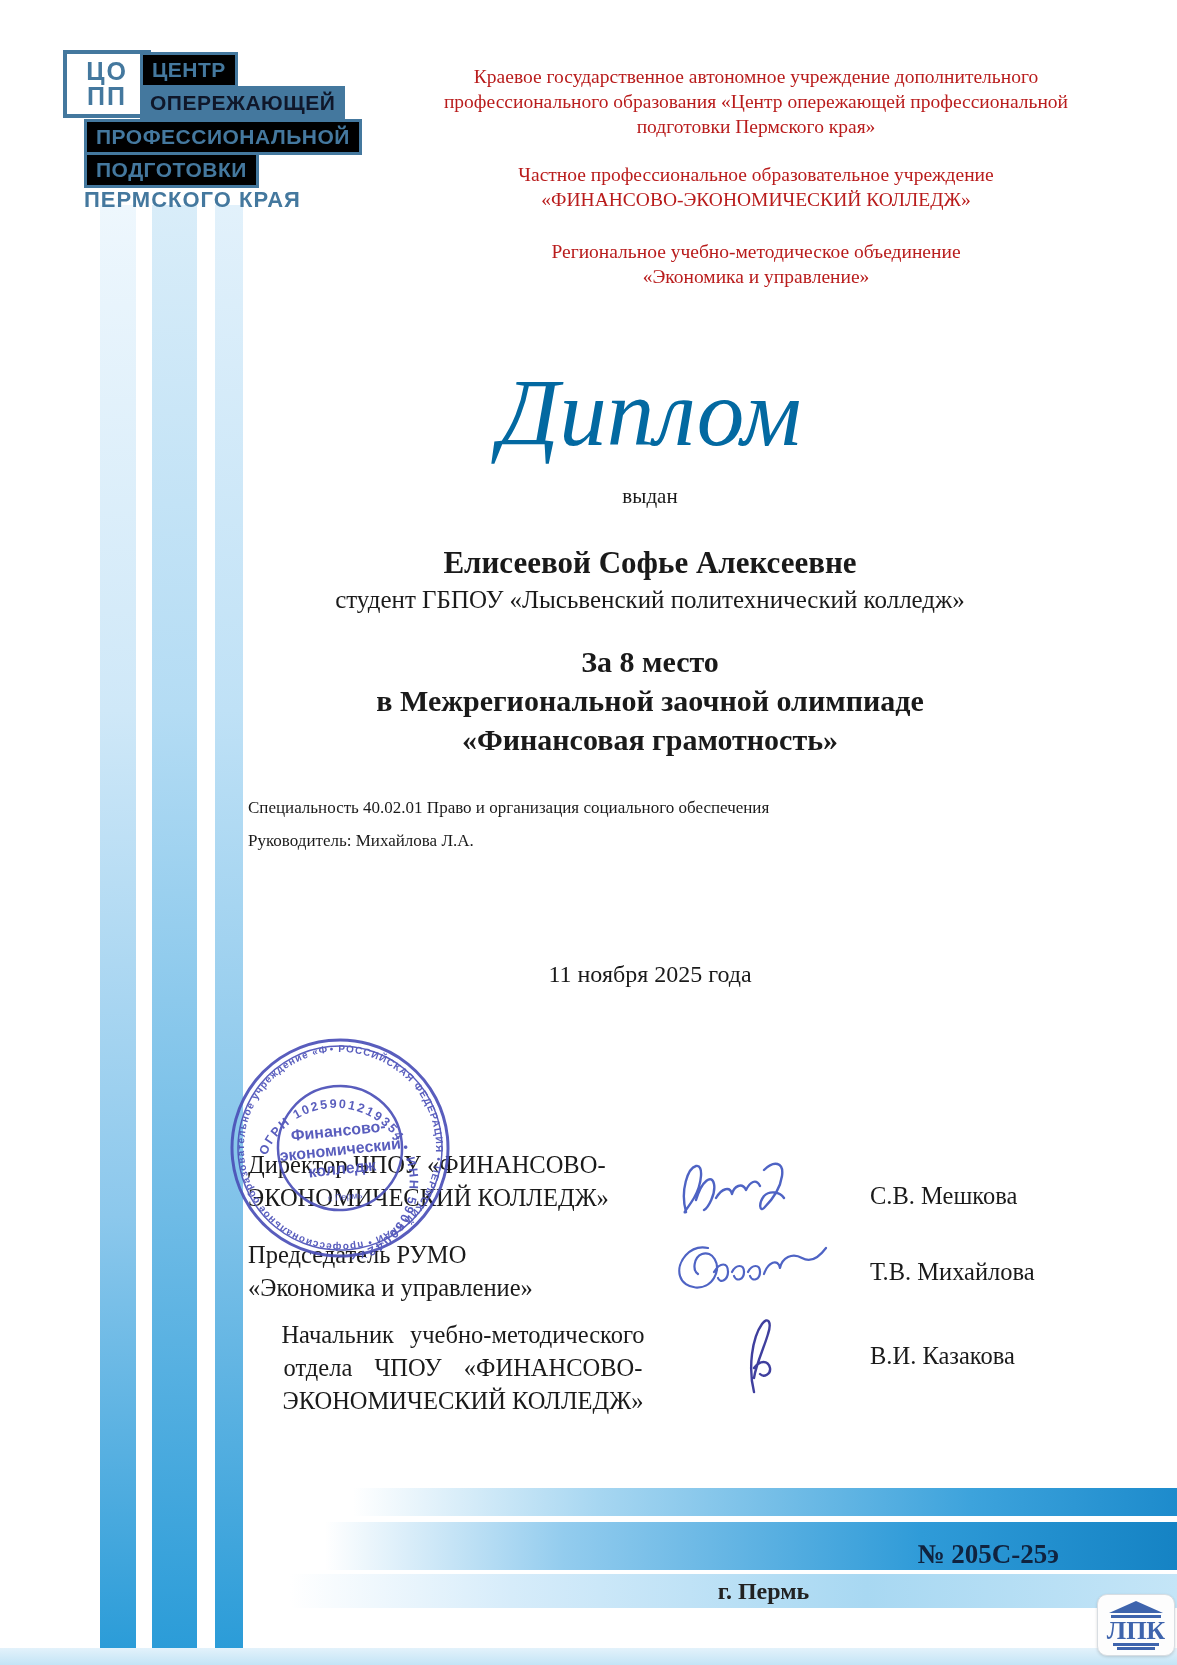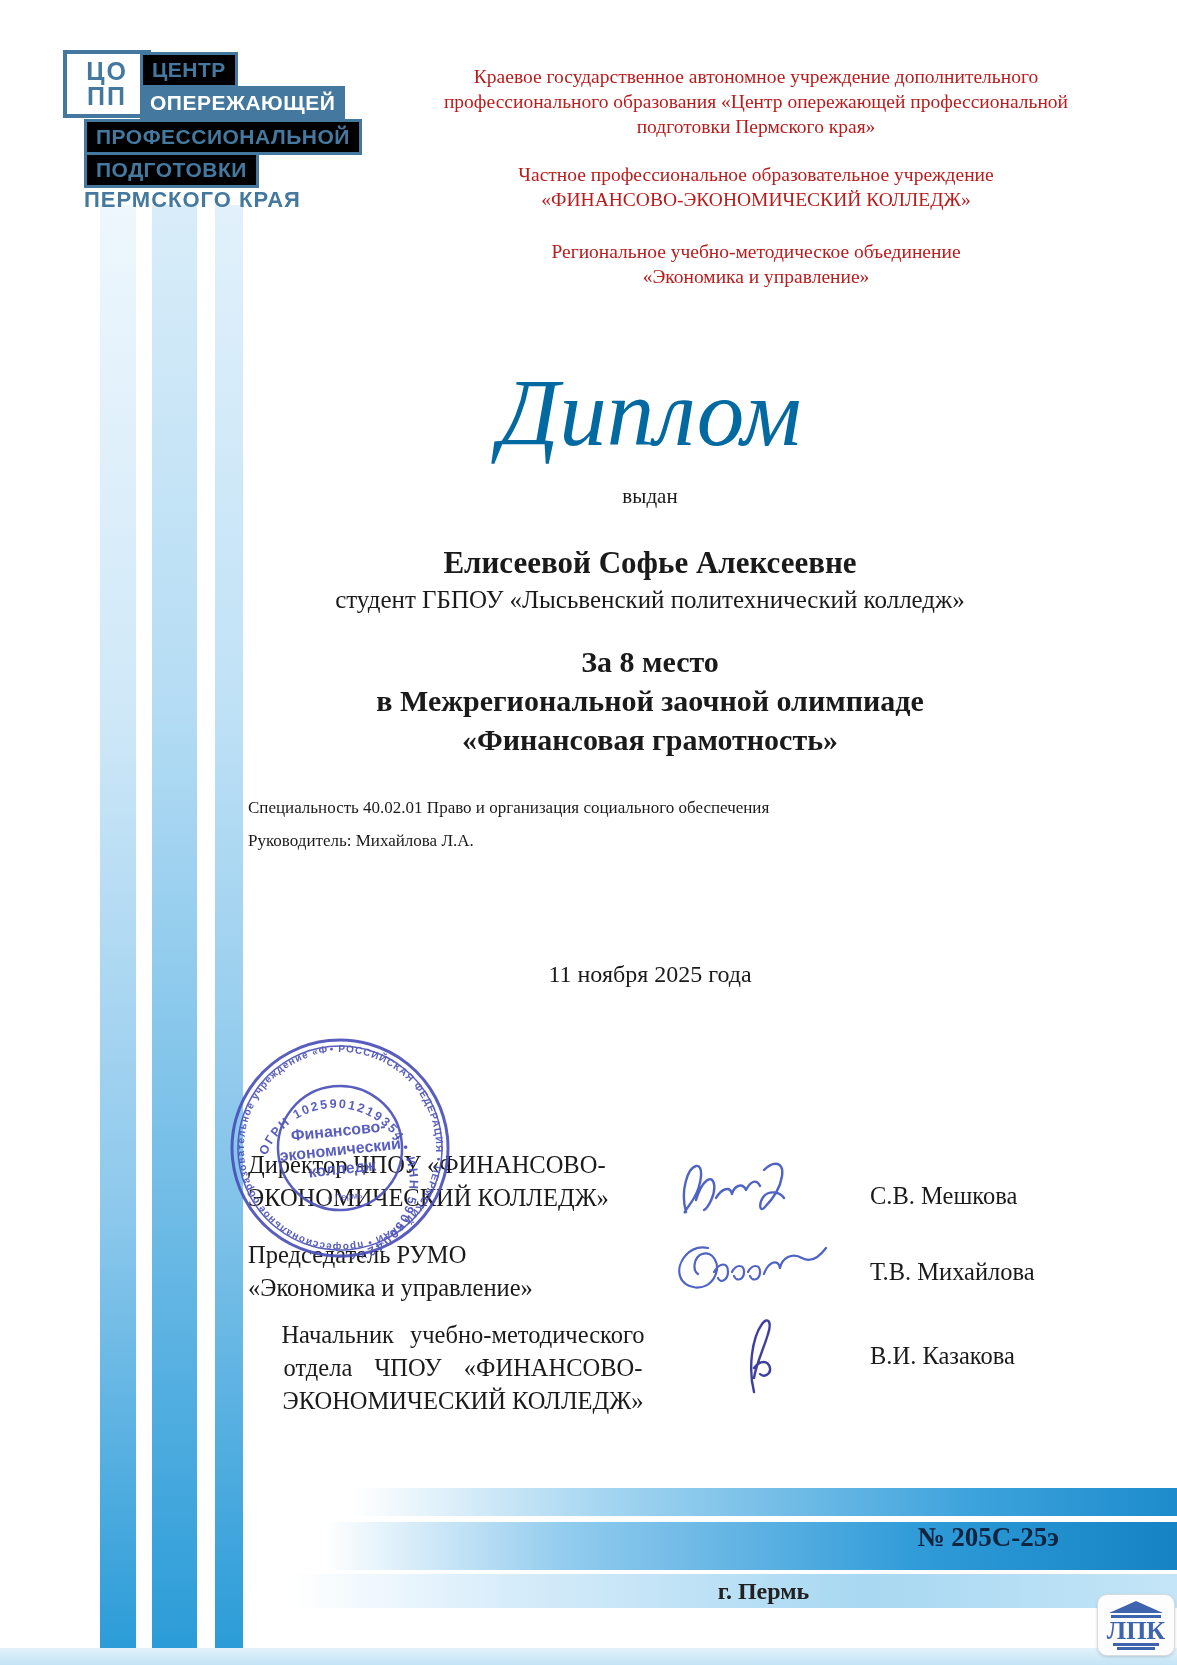--- a/index.html
+++ b/index.html
@@ -23,21 +23,21 @@
     background: linear-gradient(to bottom, #e2f1fb 0%, #bfe1f6 35%, #7fc2e9 70%, #2b9cd8 100%); }
   
   .logo { position: absolute; left: 63px; top: 46px; z-index: 2;
     font-family: "Liberation Sans", sans-serif; color: #44789e; }
   .logo-icon { position: absolute; left: 0; top: 4px; width: 88px; height: 68px;
     border: 4px solid #44789e; display: flex; flex-direction: column;
     align-items: center; justify-content: center; line-height: 1;
     font-weight: bold; font-size: 25px; letter-spacing: 2px; }
   .logo-box { position: absolute; border: 3px solid #44789e; background: #000000;
     font-weight: bold; font-size: 21px; padding: 3px 9px; white-space: nowrap; letter-spacing: .5px; }
-  .logo-solid { position: absolute; background: #44789e; color: #ffffff;
+  .logo-solid { position: absolute; background: #44789e; color: #0f172a;
     font-weight: bold; font-size: 21px; padding: 5px 10px; white-space: nowrap; letter-spacing: .5px; }
   .logo-plain { position: absolute; font-weight: bold; font-size: 22px; white-space: nowrap; letter-spacing: 1px; }
   
   .org { position: absolute; left: 400px; width: 712px; text-align: center;
     font-size: 19.5px; line-height: 25px; z-index: 1; color:#b91c1c;margin-top:16px; }
   .org1 { top: 48px; }
   .org2 { top: 146px; }
   .org3 { top: 223px; }
   
   .center-col { position: absolute; left: 130px; width: 1040px; text-align: center; z-index: 1; }
@@ -69,21 +69,21 @@
   .sig-img { position: absolute; z-index: 2; }
   .sig-img-1 { left: 672px; top: 1150px; }
   .sig-img-2 { left: 668px; top: 1228px; }
   .sig-img-3 { left: 728px; top: 1312px; }
   
   .band { position: absolute; right: 0; z-index: 1; }
   .band-1 { left: 353px; top: 1488px; height: 28px;
     background: linear-gradient(90deg, rgba(255,255,255,0) 0%, #a6d6f1 30%, #3da3dc 75%, #1d8bcc 100%); }
   .band-2 { left: 325px; top: 1522px; height: 48px;
     background: linear-gradient(90deg, rgba(255,255,255,0) 0%, #93ccee 28%, #2f9bd8 70%, #1583c4 100%);
-    display: flex; align-items: flex-start; justify-content: flex-end; }
+    display: flex; align-items: flex-end; justify-content: flex-end; }
   .band-2 .num { font-size: 27px; font-weight: bold; color: #10233f; padding-right: 118px; }
   .band-3 { left: 290px; top: 1574px; height: 34px;
     background: linear-gradient(90deg, rgba(255,255,255,0) 0%, #d6ecfa 25%, #a8d8f2 65%, #c4e5f7 100%);
     display: flex; align-items: center; justify-content: center; }
   .band-3 .city { font-size: 24px; font-weight: bold; color: #222; padding-left: 60px; }
   .footer-strip { position: absolute; left: 0; right: 0; bottom: 0; height: 17px;
     background: linear-gradient(to bottom, #e3f2fb, #c3e4f6); z-index: 4; }
   
   .corner-logo { position: absolute; right: 2px; top: 1594px; width: 78px; height: 62px;
     background: #fdfdfd; border: 1px solid #d8dde2; border-radius: 10px;

